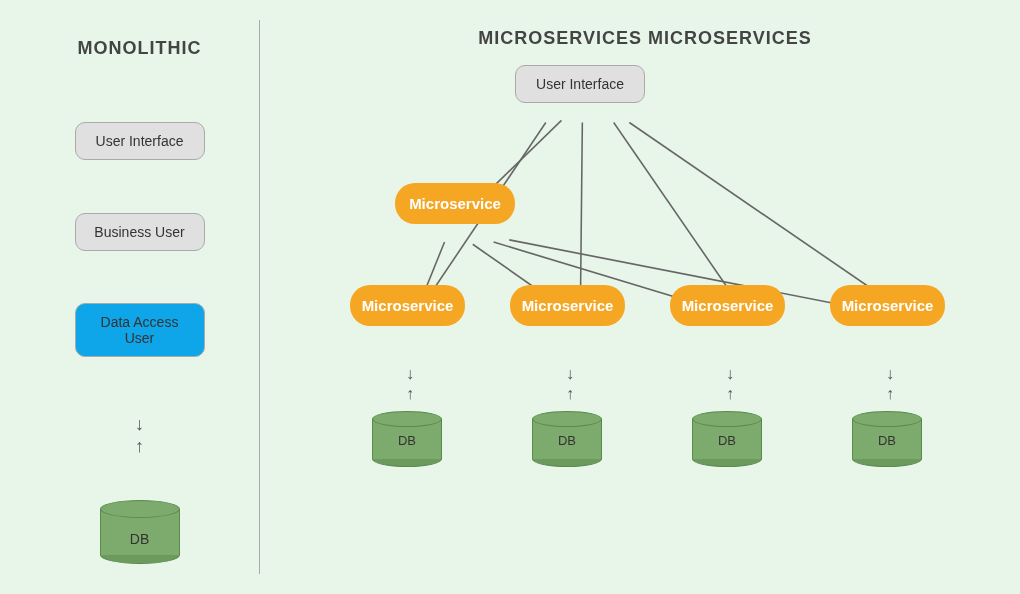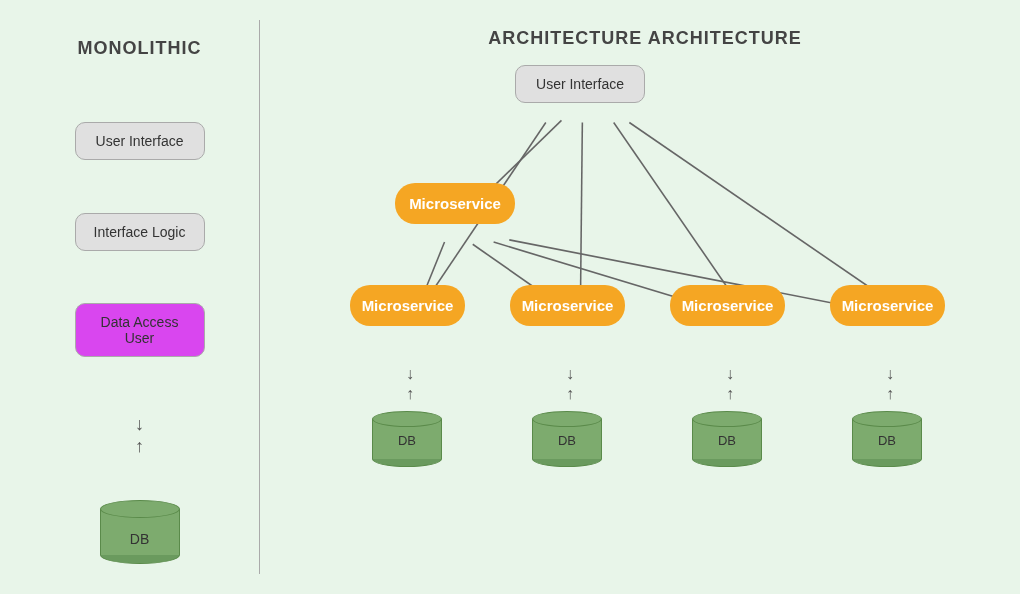--- a/index.html
+++ b/index.html
@@ -47,21 +47,21 @@
       border: 1.5px solid #aaa;
       border-radius: 10px;
       width: 130px;
       text-align: center;
       padding: 10px 16px;
       font-size: 14px;
       color: #333;
       margin-bottom: 18px;
     }
     .mono-box.dark {
-      background: #d946ef;
+      background: #0ea5e9;
       color: #333;
     }
 
     
     .arrow-down-up {
       display: flex;
       flex-direction: column;
       align-items: center;
       margin: 4px 0;
       font-size: 18px;
@@ -238,21 +238,21 @@
 
   <div class="left-panel">
     <div class="section-title">
       <span>MONOLITHIC</span><br>
     </div>
 
     <div class="mono-box">
       <span>User Interface</span>
     </div>
     <div class="mono-box">
-      <span>Interface Logic</span>
+      <span>Business User</span>
     </div>
     <div class="mono-box dark">
       <span>Data Access</span><br>
       <span>User</span>
     </div>
 
     <div class="arrow-down-up">
       <span>↓</span>
       <span>↑</span>
     </div>
@@ -260,21 +260,21 @@
     <div class="db-cylinder">
       <div class="db-top"></div>
       <div class="db-body">
         <span class="db-label">DB</span>
       </div>
       <div class="db-bottom"></div>
     </div>
   </div>
 
   <div class="right-panel">
-    <div class="right-title">ARCHITECTURE ARCHITECTURE</div>
+    <div class="right-title">MICROSERVICES MICROSERVICES</div>
 
     <div class="ms-diagram" style="position:relative; width:100%; height:480px;">
 
       <svg class="arrows-svg" viewBox="0 0 680 460" preserveAspectRatio="none">
         <defs>
           <marker id="arrowhead" markerWidth="8" markerHeight="6" refX="8" refY="3" orient="auto">
             <polygon points="0 0, 8 3, 0 6" fill="#666"></polygon>
           </marker>
         </defs>
 

